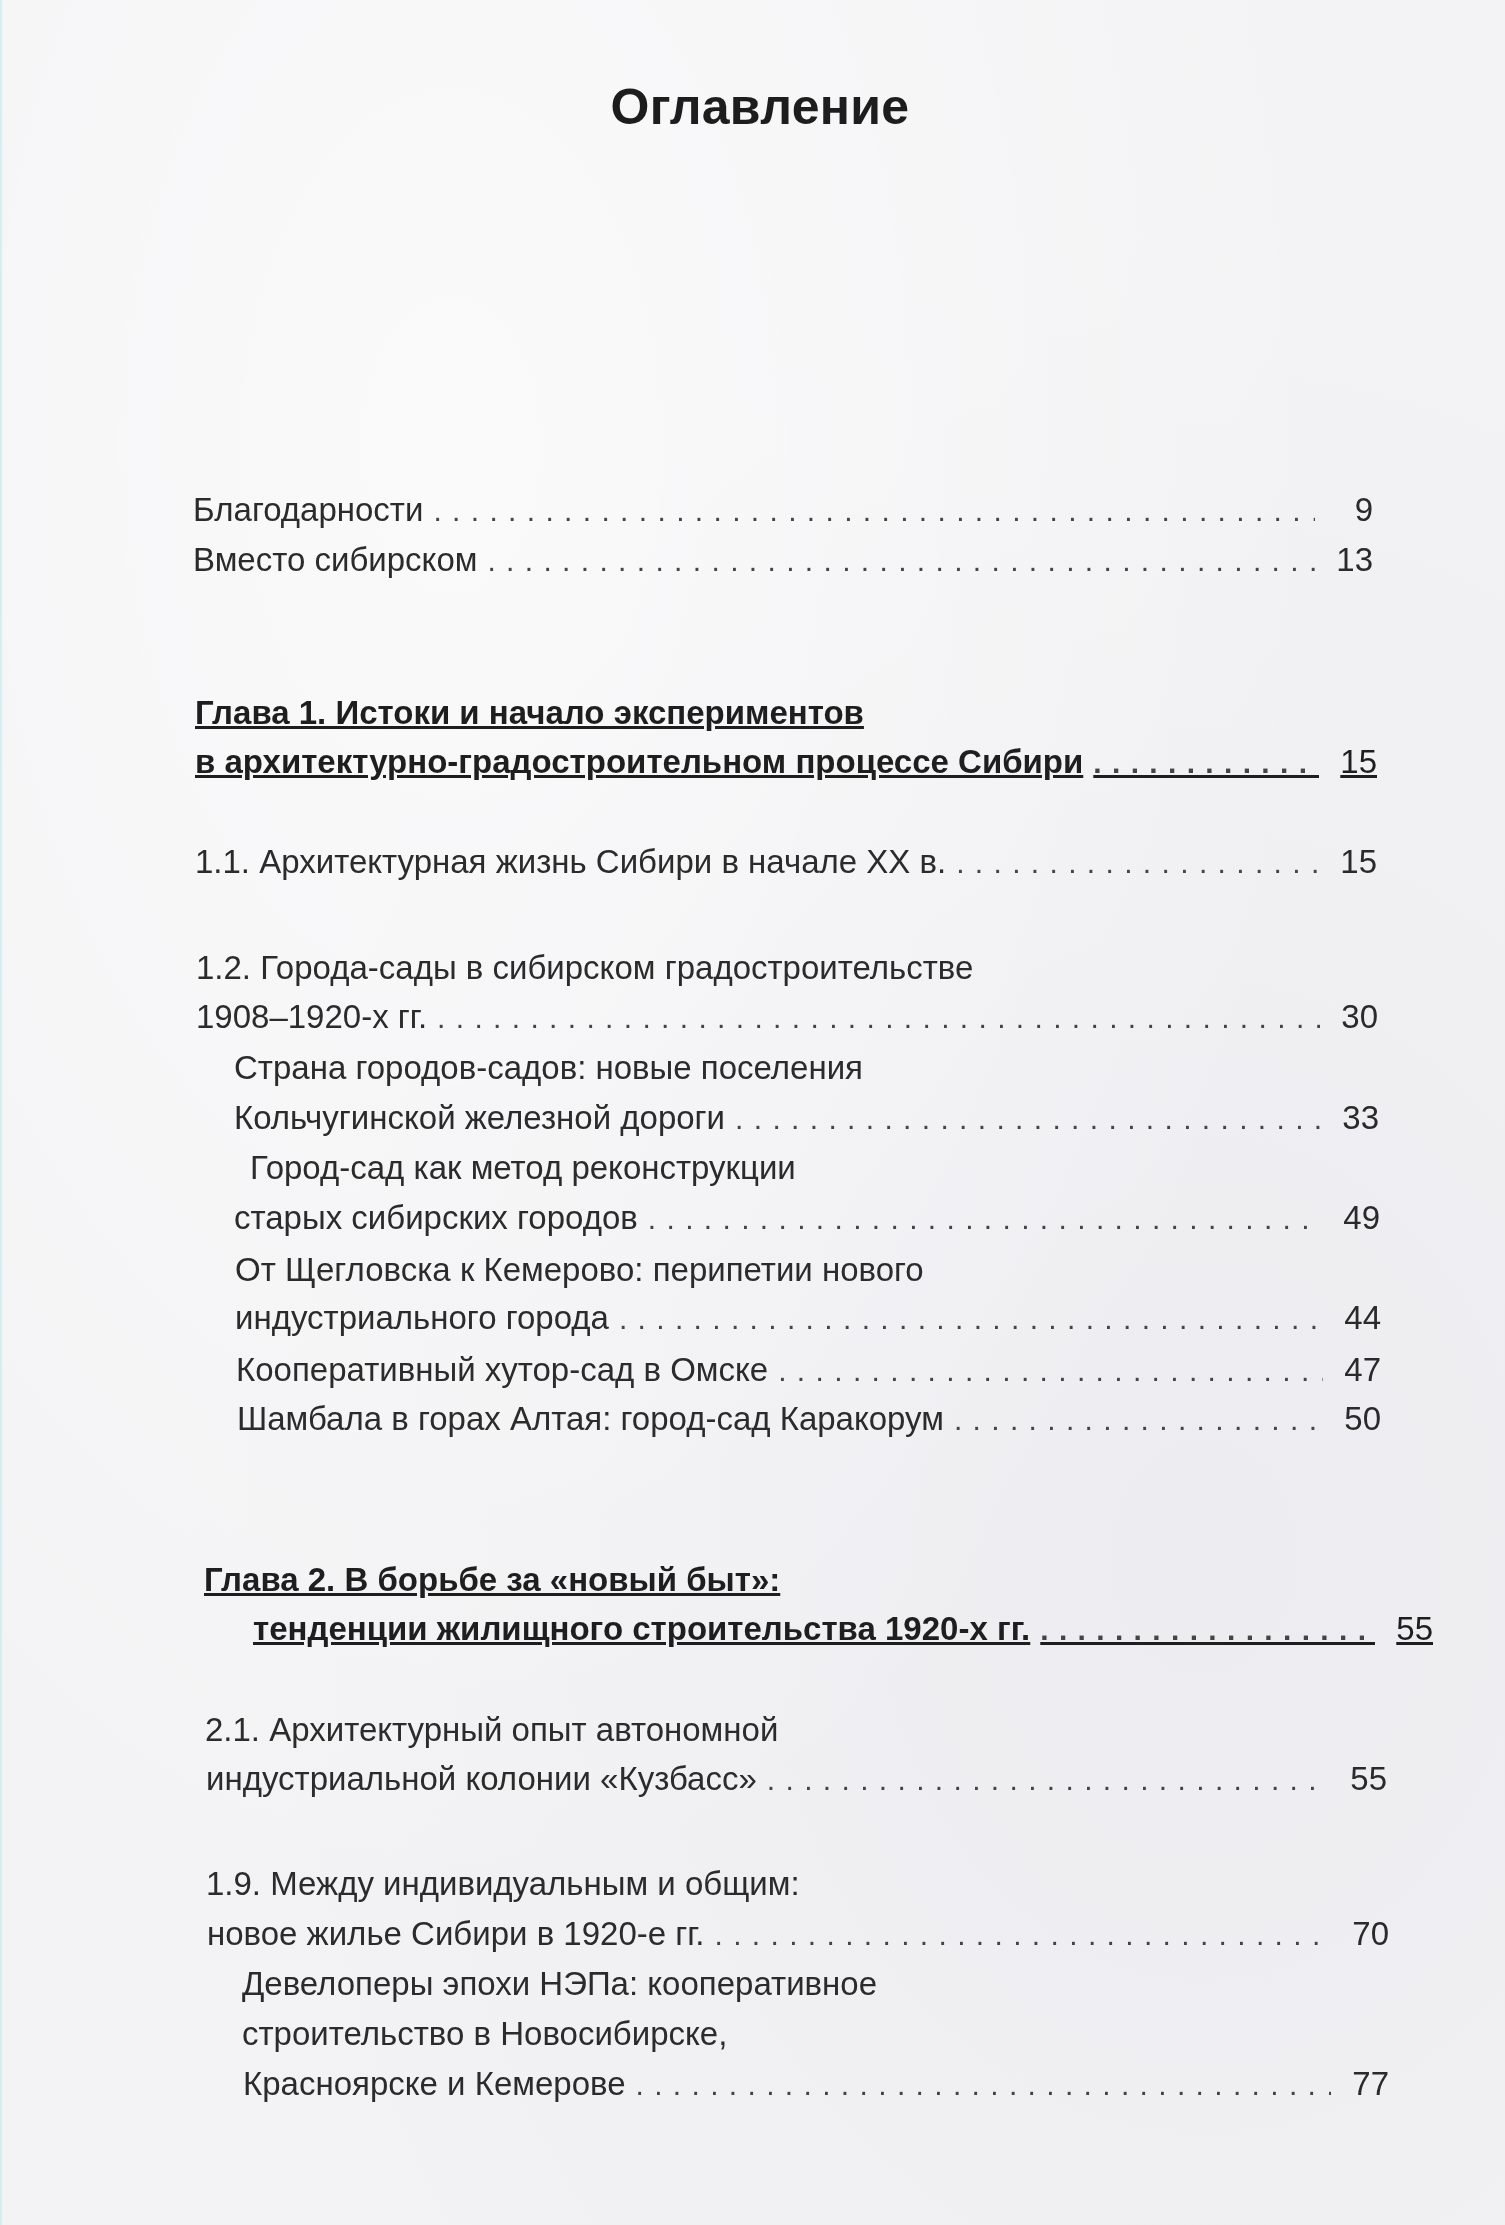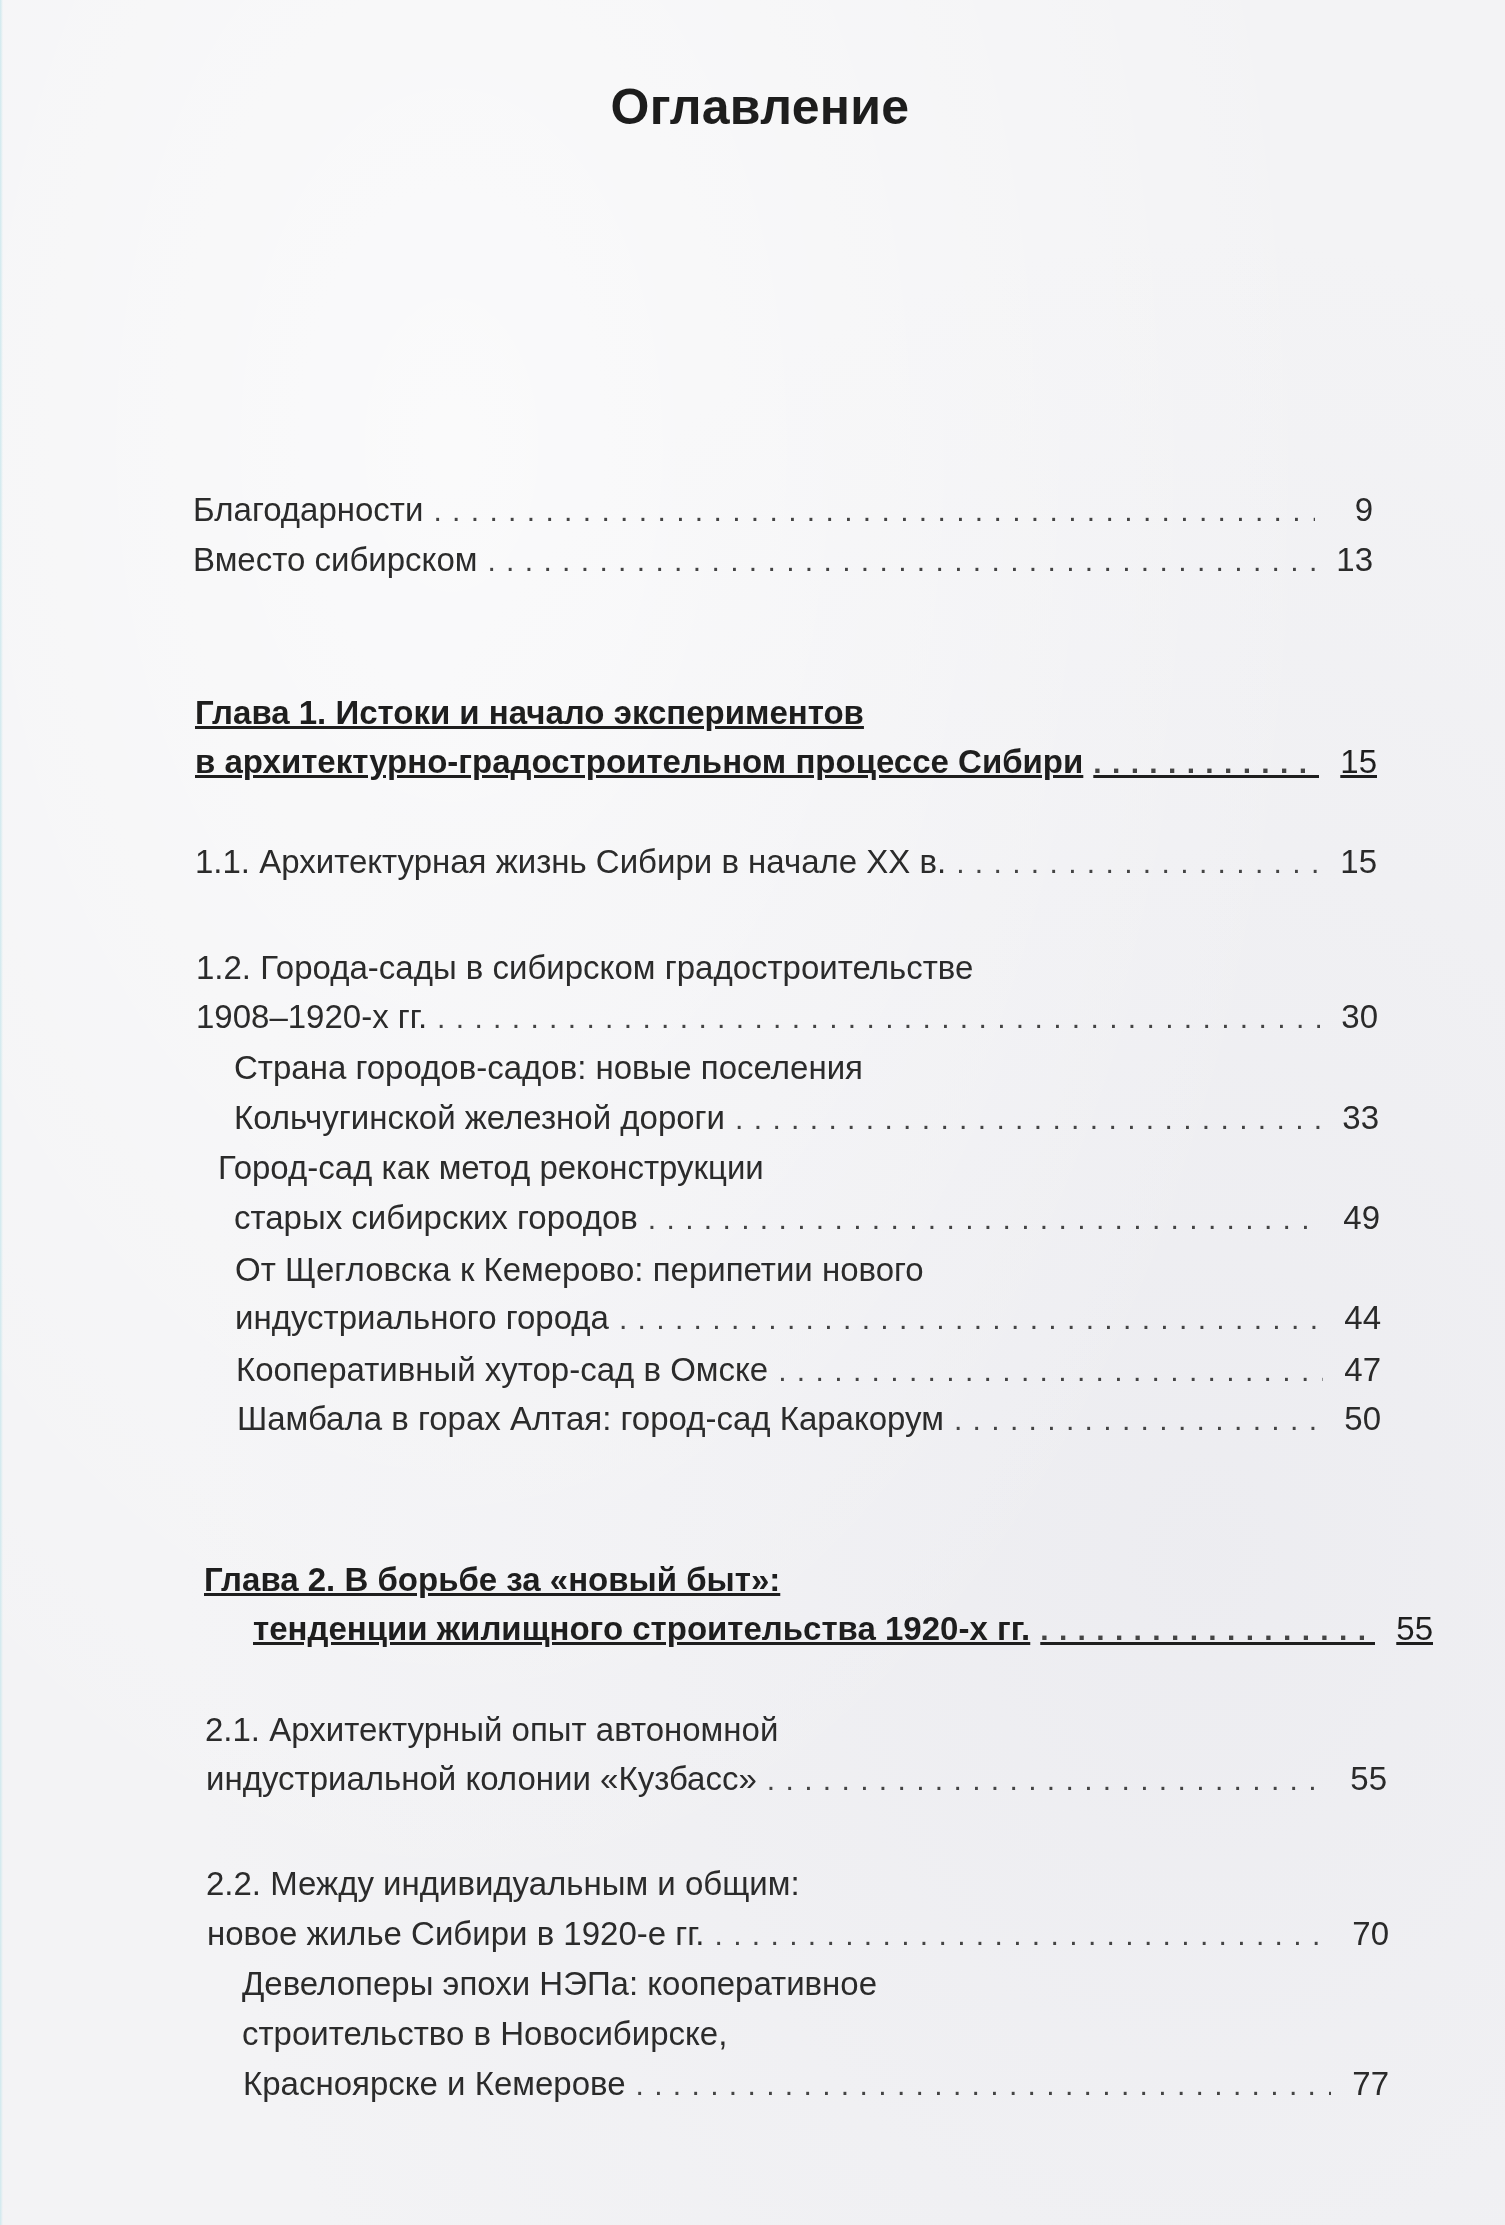--- a/index.html
+++ b/index.html
@@ -118,21 +118,21 @@
 
 <div class="toc-line plain" style="top:1046px; left:234px; width:1145px;">
   <span class="text">Страна городов-садов: новые поселения</span>
 </div>
 <div class="toc-line plain" style="top:1096px; left:234px; width:1145px;">
   <span class="text">Кольчугинской железной дороги</span>
   <span class="leader"></span>
   <span class="page">33</span>
 </div>
 
-<div class="toc-line plain" style="top:1146px; left:218px; width:1146px;">
+<div class="toc-line plain" style="top:1146px; left:250px; width:1146px;">
   <span class="text">Город-сад как метод реконструкции</span>
 </div>
 <div class="toc-line plain" style="top:1196px; left:234px; width:1146px;">
   <span class="text">старых сибирских городов</span>
   <span class="leader"></span>
   <span class="page">49</span>
 </div>
 
 <div class="toc-line plain" style="top:1248px; left:235px; width:1146px;">
   <span class="text">От Щегловска к Кемерово: перипетии нового</span>
@@ -167,21 +167,21 @@
 <div class="toc-line plain" style="top:1708px; left:205px; width:1181px;">
   <span class="text">2.1. Архитектурный опыт автономной</span>
 </div>
 <div class="toc-line plain" style="top:1757px; left:206px; width:1181px;">
   <span class="text">индустриальной колонии «Кузбасс»</span>
   <span class="leader"></span>
   <span class="page">55</span>
 </div>
 
 <div class="toc-line plain" style="top:1862px; left:206px; width:1182px;">
-  <span class="text">2.2. Между индивидуальным и общим:</span>
+  <span class="text">1.9. Между индивидуальным и общим:</span>
 </div>
 <div class="toc-line plain" style="top:1912px; left:207px; width:1182px;">
   <span class="text">новое жилье Сибири в 1920-е гг.</span>
   <span class="leader"></span>
   <span class="page">70</span>
 </div>
 
 <div class="toc-line plain" style="top:1962px; left:242px; width:1146px;">
   <span class="text">Девелоперы эпохи НЭПа: кооперативное</span>
 </div>

